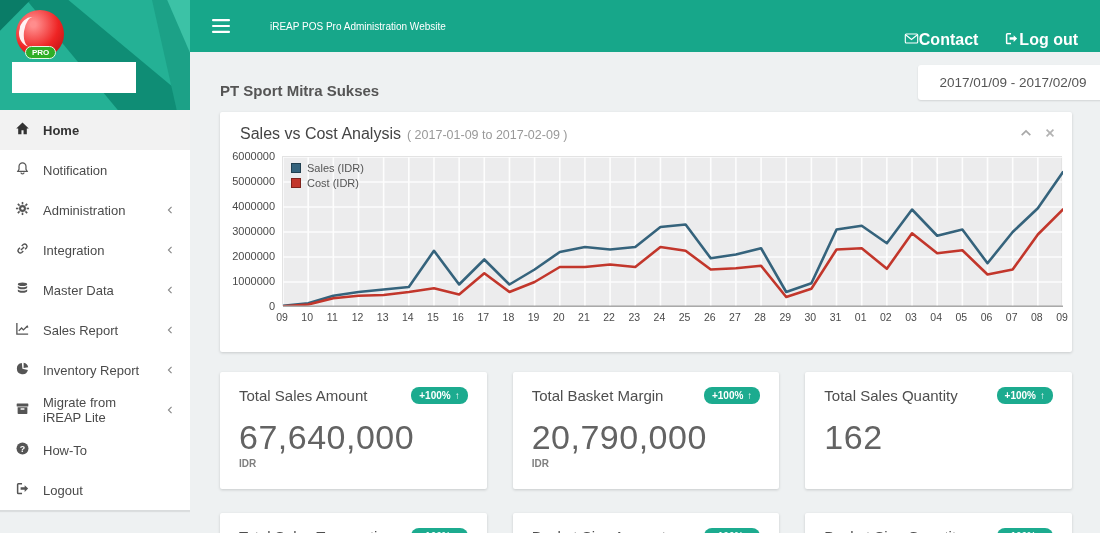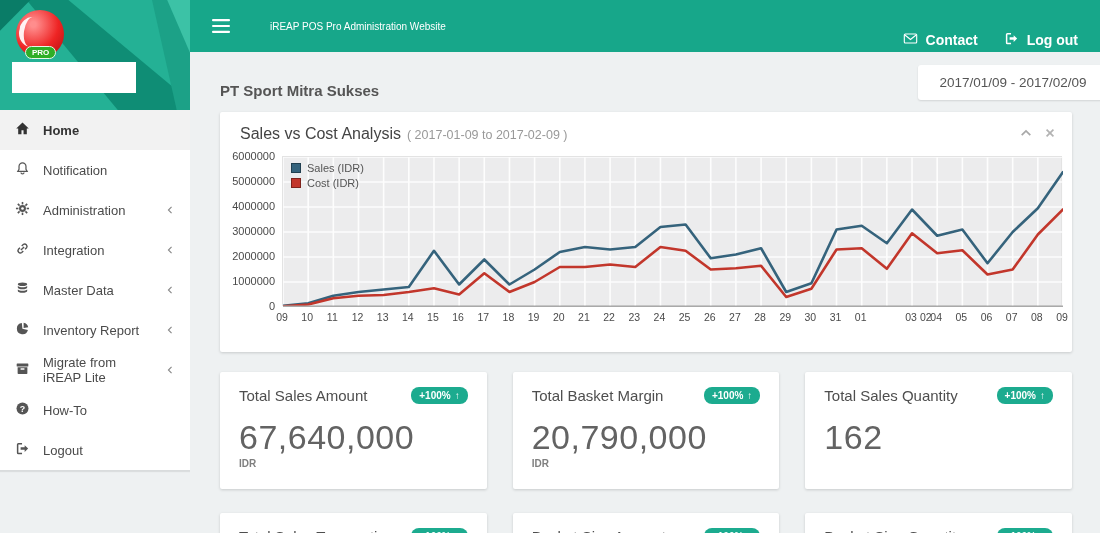--- a/index.html
+++ b/index.html
@@ -33,21 +33,21 @@
   .ni .chev { margin-left:auto; display:flex; }
   .ni .chev svg { width:10px; height:10px; }
 
   
   .main { flex:1; display:flex; flex-direction:column; min-width:0; }
   .topbar { height:52px; background:#17a78a; color:#fff; display:flex; align-items:center;
     padding:0 22px; gap:20px; flex:none; }
   .topbar .burger { display:flex; cursor:pointer; }
   .topbar .title { font-size:10px; font-weight:normal; margin-left:20px; }
   .top-actions { margin-left:auto; display:flex; gap:26px; }
-  .top-link { display:flex; align-items:center; gap:8px; font-size:14px; font-weight:bold; cursor:pointer;margin-top:28px; }
+  .top-link { display:flex; align-items:center; gap:0; font-size:16px; font-weight:bold; cursor:pointer;margin-top:28px; }
   .top-link svg { width:15px; height:15px; }
 
   .content { flex:1; background:#eef1f2; padding:0 28px 0 30px; position:relative; overflow:hidden; }
   .page-head { height:60px; display:flex; align-items:center; }
   .company { font-size:15px; font-weight:bold; color:#555;margin-top:16px; }
   .date-range { position:absolute; top:13px; right:-8px; width:190px; height:35px;
     background:#fff; border:none; border-radius:3px; box-shadow:0 1px 2px rgba(0,0,0,.12);
     text-align:center; font-size:13.5px; color:#555; font-family:inherit; }
 
   
@@ -162,20 +162,35 @@
               </g>
             </svg></span>
         <span>Master Data</span>
         <span class="chev">
             <svg viewBox="0 0 16 16">
               <path d="M10.5 3L5.5 8l5 5" fill="none" stroke="#888" stroke-width="1.8"></path>
             </svg>
           </span>
       </div>
 
+      <div class="ni">
+        <span><svg viewBox="0 0 16 16">
+              <g fill="none" stroke="#555" stroke-width="1.4">
+                <path d="M2 2v12h12"></path>
+                <path d="M4 10.5l3-3 2 2 4.5-4.5"></path>
+              </g>
+              <path d="M13.8 4.7l.4 2.6-2.6-.4z" fill="#555"></path>
+            </svg></span>
+        <span>Sales Report</span>
+        <span class="chev">
+            <svg viewBox="0 0 16 16">
+              <path d="M10.5 3L5.5 8l5 5" fill="none" stroke="#888" stroke-width="1.8"></path>
+            </svg>
+          </span>
+      </div>
 
       <div class="ni">
         <span><svg viewBox="0 0 16 16">
               <path d="M7.3 2.2a6 6 0 1 0 6.5 7.5L7.9 8.3z" fill="#555"></path>
               <path d="M9.2 1.8a6.1 6.1 0 0 1 4.9 4.8L9.2 7.5z" fill="#555"></path>
             </svg></span>
         <span>Inventory Report</span>
         <span class="chev">
             <svg viewBox="0 0 16 16">
               <path d="M10.5 3L5.5 8l5 5" fill="none" stroke="#888" stroke-width="1.8"></path>
@@ -355,21 +370,21 @@
             <div class="xlab" style="left: 402.258px;">23</div>
             <div class="xlab" style="left: 427.419px;">24</div>
             <div class="xlab" style="left: 452.581px;">25</div>
             <div class="xlab" style="left: 477.742px;">26</div>
             <div class="xlab" style="left: 502.903px;">27</div>
             <div class="xlab" style="left: 528.065px;">28</div>
             <div class="xlab" style="left: 553.226px;">29</div>
             <div class="xlab" style="left: 578.387px;">30</div>
             <div class="xlab" style="left: 603.548px;">31</div>
             <div class="xlab" style="left: 628.71px;">01</div>
-            <div class="xlab" style="left: 653.871px; margin-left: 40px;">02</div>
+            <div class="xlab" style="left: 653.871px;">02</div>
             <div class="xlab" style="left: 679.032px;">03</div>
             <div class="xlab" style="left: 704.194px;">04</div>
             <div class="xlab" style="left: 729.355px;">05</div>
             <div class="xlab" style="left: 754.516px;">06</div>
             <div class="xlab" style="left: 779.677px;">07</div>
             <div class="xlab" style="left: 804.839px;">08</div>
             <div class="xlab" style="left: 830px;">09</div>
           </div>
       </section>
 

